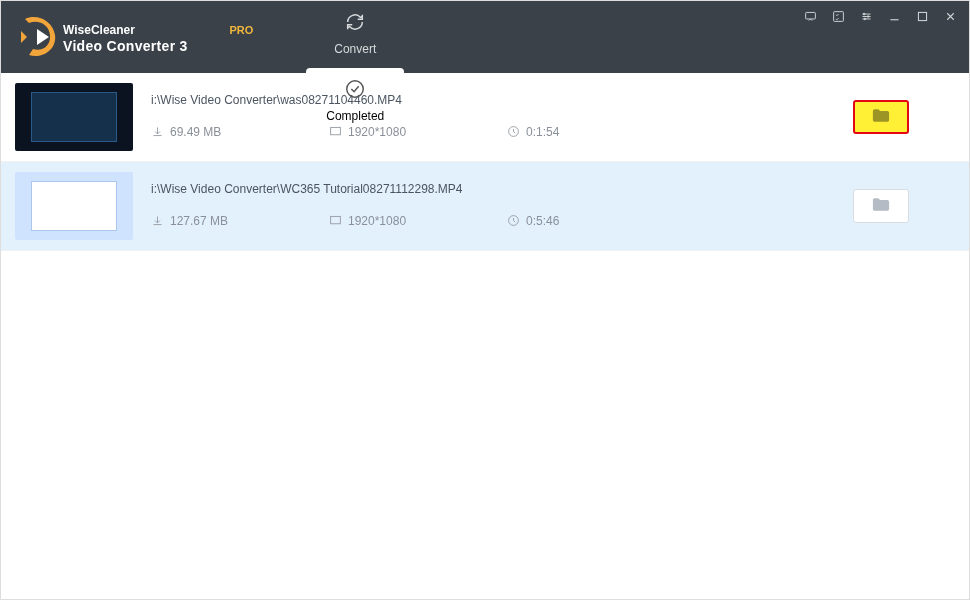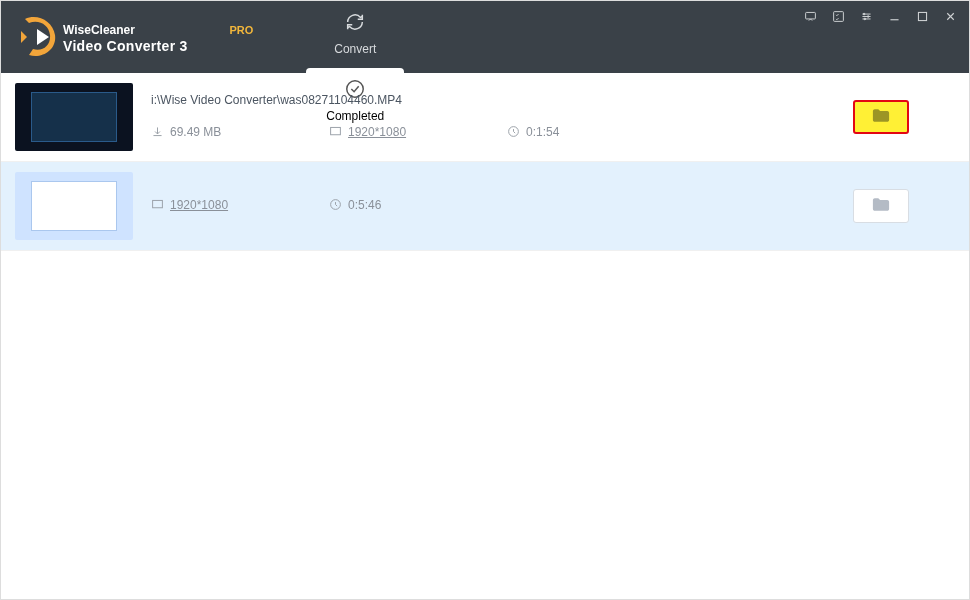--- a/index.html
+++ b/index.html
@@ -117,21 +117,21 @@
 }
 .path { color: #4b5561; font-size: 12px; }
 .meta {
   display: flex;
   gap: 0;
   color: #8a9099;
   font-size: 12px;
 }
 .meta .m { display: flex; align-items: flex-start; gap: 6px; }
 .meta .m.size { width: 178px; }
-.meta .m.res { width: 178px; text-decoration: underline; }
+.meta .m.res { width: 178px; }
 .meta svg { width: 13px; height: 13px; stroke: #9aa0a8; }
 
 .open-folder {
   width: 56px;
   height: 34px;
   border: 1px solid #d8dde3;
   border-radius: 3px;
   display: flex;
   align-items: center;
   justify-content: center;
@@ -267,21 +267,28 @@
           </svg>
       </span>
     </div>
   </div>
 
   <div class="row selected">
     <div class="thumb light">
         <div class="mini"></div>
       </div>
     <div class="info">
+      <div class="path">i:\Wise Video Converter\WC365 Tutorial08271112298.MP4</div>
       <div class="meta">
+        <div class="m size">
+          <span><svg viewBox="0 0 16 16" fill="none" stroke-width="1.2">
+                <path d="M8 3v8M5 8l3 3 3-3M3 13h10"></path>
+              </svg></span>
+          <span>127.67 MB</span>
+        </div>
         <div class="m res">
           <span><svg viewBox="0 0 16 16" fill="none" stroke-width="1.2">
                 <rect x="2" y="3" width="12" height="9"></rect>
               </svg></span>
           <span>1920*1080</span>
         </div>
         <div class="m">
           <span><svg viewBox="0 0 16 16" fill="none" stroke-width="1.2">
                 <circle cx="8" cy="8" r="6"></circle>
                 <path d="M8 5v3l2 2"></path>

